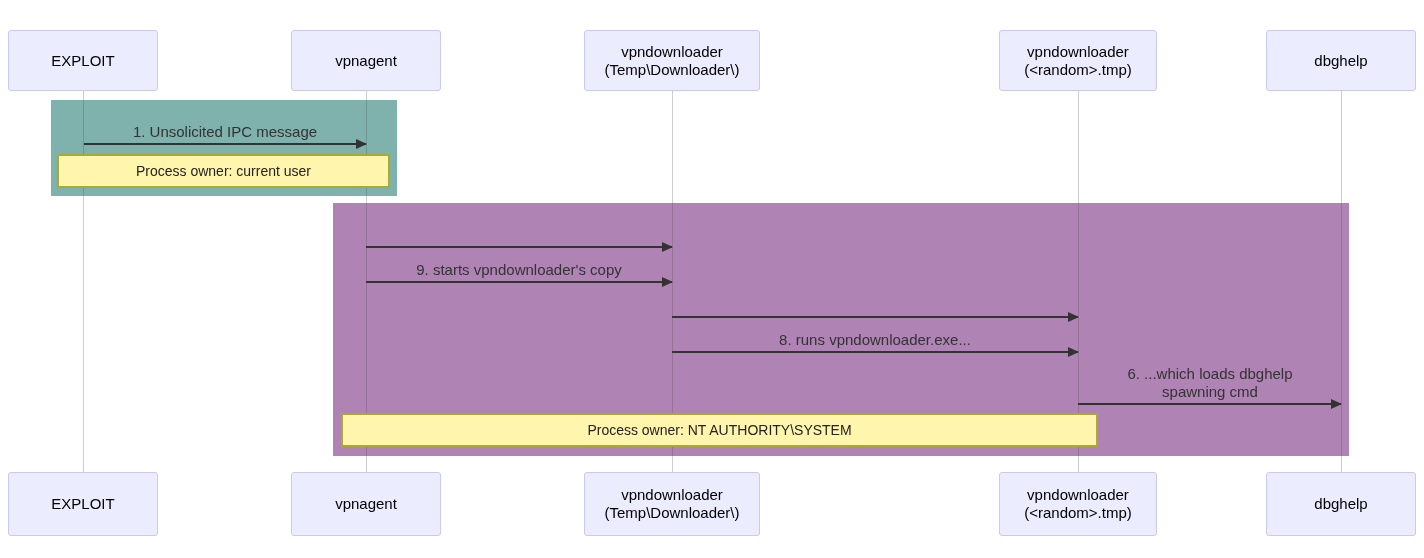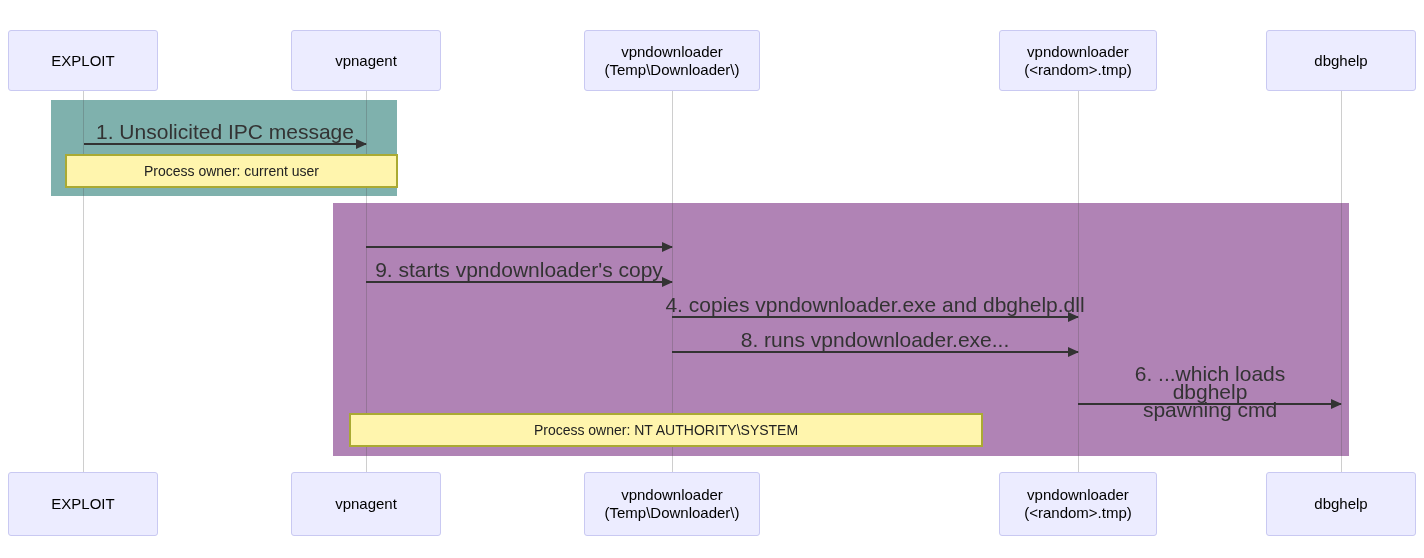--- a/index.html
+++ b/index.html
@@ -36,21 +36,21 @@
     display:flex;align-items:center;justify-content:center;
     text-align:center;
     font-size:15px;line-height:1.2;color:#000;
     white-space:pre-line;
     box-sizing:border-box;
   }
   .msg-text{
     position:absolute;
     transform:translateX(-50%);
     color:var(--text);
-    font-size:21px;line-height:18px;
+    font-size:15px;line-height:18px;
     text-align:center;
     white-space:pre-line;
   }
   .msg-arrow{
     position:absolute;height:0;
     border-top:2px solid var(--arrow);
   }
   .msg-arrow .head{
     position:absolute;right:-1px;top:-6px;
     width:0;height:0;
@@ -59,21 +59,20 @@
     border-bottom:5px solid transparent;
   }
   .note{
     position:absolute;
     background:var(--note-fill);
     border:2px solid var(--note-border);
     display:flex;align-items:center;justify-content:center;
     font-size:14px;color:#222;
     text-align:left;
     box-sizing:border-box;
-    margin-left:8px;
   }
 </style>
 </head>
 <body>
 
 <div class="canvas">
 
   <div class="block-rect teal" style="left:51px;top:100px;width:346px;height:96px;"></div>
   <div class="block-rect purple" style="left:333px;top:203px;width:1016px;height:253px;"></div>
 
@@ -90,40 +89,39 @@
 
   <div class="msg-arrow" style="left:366px;top:246px;width:306px;">
       <span class="head"></span>
     </div>
 
   <div class="msg-text" style="left:519px;top:261px;">9. starts vpndownloader's copy</div>
   <div class="msg-arrow" style="left:366px;top:281px;width:306px;">
       <span class="head"></span>
     </div>
 
-  <div class="msg-text" style="left:875px;top:296px;">4. copies vpndownloader.exe and dbghelp.dll</div>
   <div class="msg-arrow" style="left:672px;top:316px;width:406px;">
       <span class="head"></span>
     </div>
 
   <div class="msg-text" style="left:875px;top:331px;">8. runs vpndownloader.exe...</div>
   <div class="msg-arrow" style="left:672px;top:351px;width:406px;">
       <span class="head"></span>
     </div>
 
   <div class="msg-text" style="left:1210px;top:365px;">6. ...which loads dbghelp
 spawning cmd</div>
   <div class="msg-arrow" style="left:1078px;top:403px;width:263px;">
       <span class="head"></span>
     </div>
 
   <div class="note" style="left:57px;top:154px;width:333px;height:34px;">
     <span>Process owner: current user</span>
   </div>
-  <div class="note" style="left:341px;top:413px;width:634px;height:34px;">
+  <div class="note" style="left:341px;top:413px;width:757px;height:34px;">
     <span>Process owner: NT AUTHORITY\SYSTEM</span>
   </div>
 
   <div class="actor" style="left:8px;top:30px;width:150px;height:61px;">EXPLOIT</div>
   <div class="actor" style="left:291px;top:30px;width:150px;height:61px;">vpnagent</div>
   <div class="actor" style="left:584px;top:30px;width:176px;height:61px;">vpndownloader
 (Temp\Downloader\)</div>
   <div class="actor" style="left:999px;top:30px;width:158px;height:61px;">vpndownloader
 (&lt;random&gt;.tmp)</div>
   <div class="actor" style="left:1266px;top:30px;width:150px;height:61px;">dbghelp</div>

